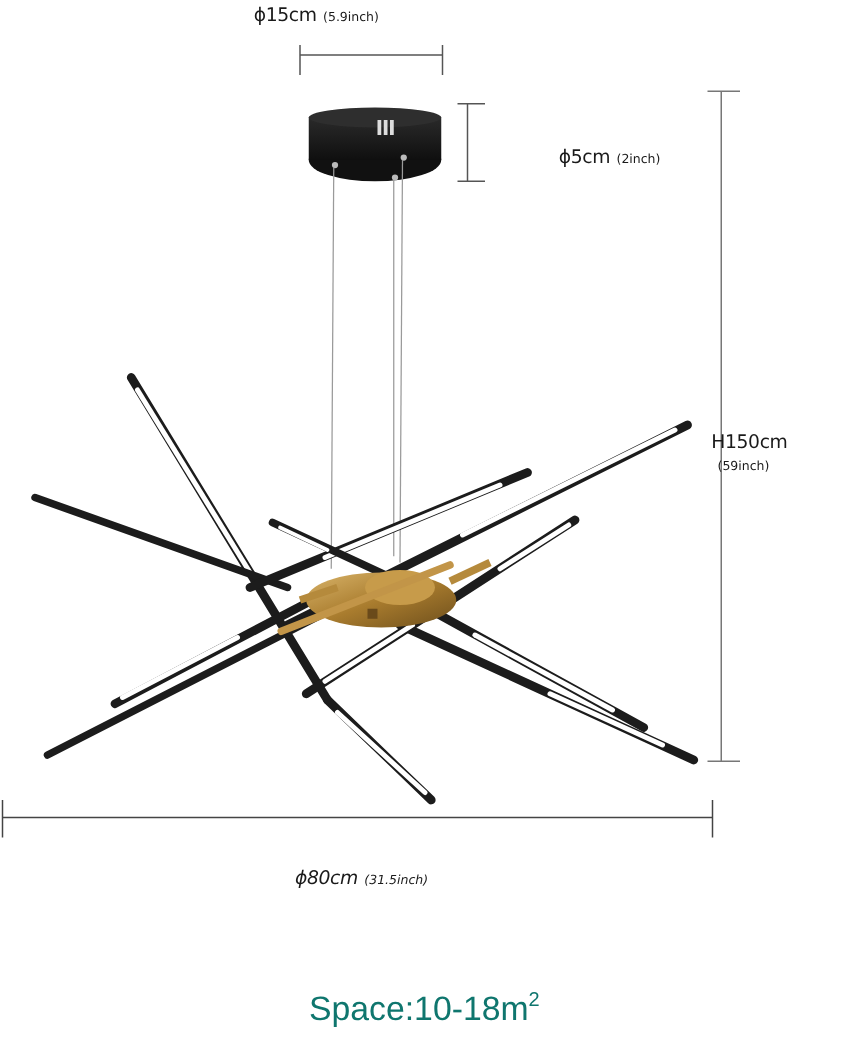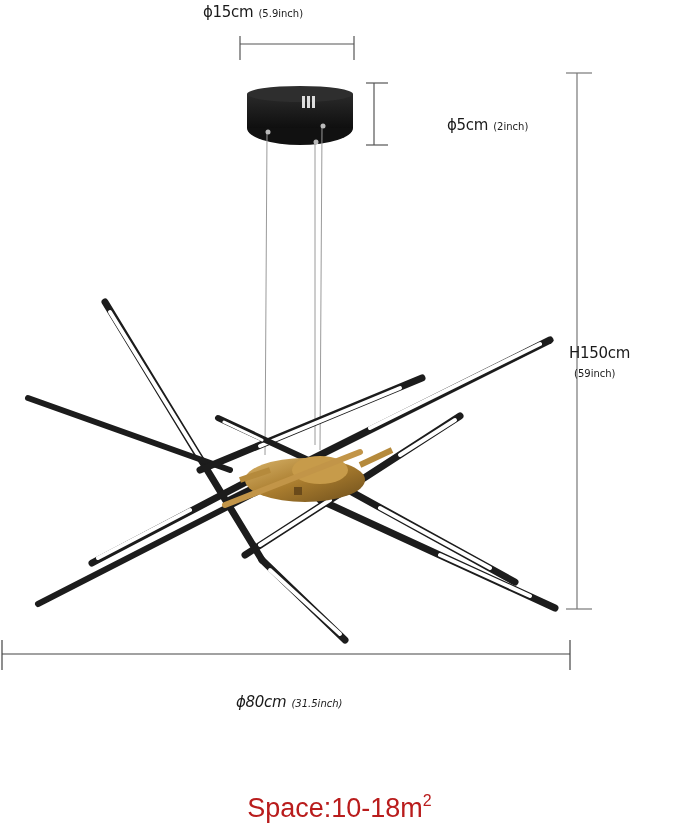--- a/index.html
+++ b/index.html
@@ -128,15 +128,15 @@
 <div class="abs" style="left:569px; top:344px;">
   <div class="dim-main">H150cm</div>
   <div class="dim-sub" style="margin-top:6px; margin-left:5px;">(59inch)</div>
 </div>
 
 <div class="abs" style="left:236px; top:692px;font-style:italic;">
   <span class="dim-main">ϕ80cm</span>
   <span class="dim-sub">(31.5inch)</span>
 </div>
 
-<div class="space" style="color: #b91c1c;">
+<div class="space" style="color: #0f766e;">
   <span id="space-text">Space:10-18m</span><sup>2</sup>
 </div>
 
 </body></html>

